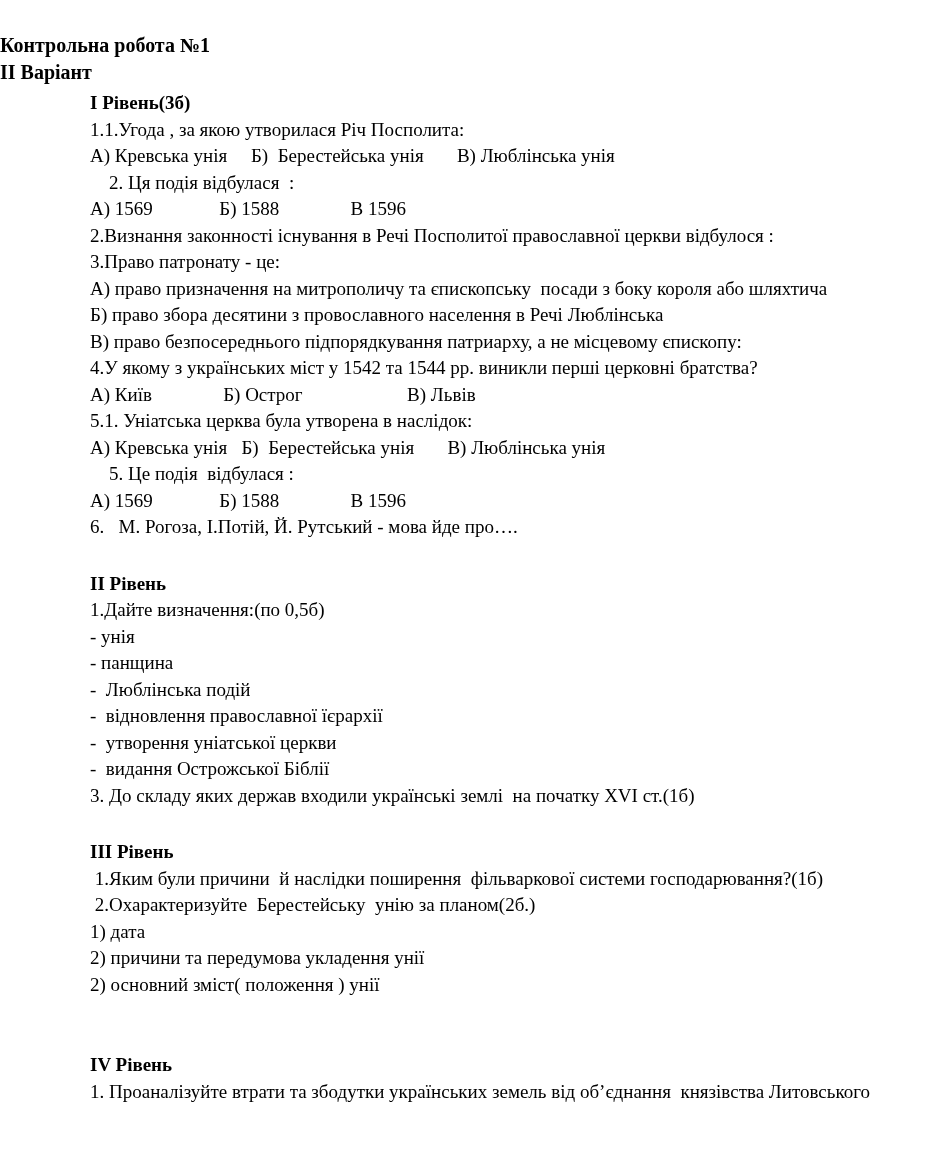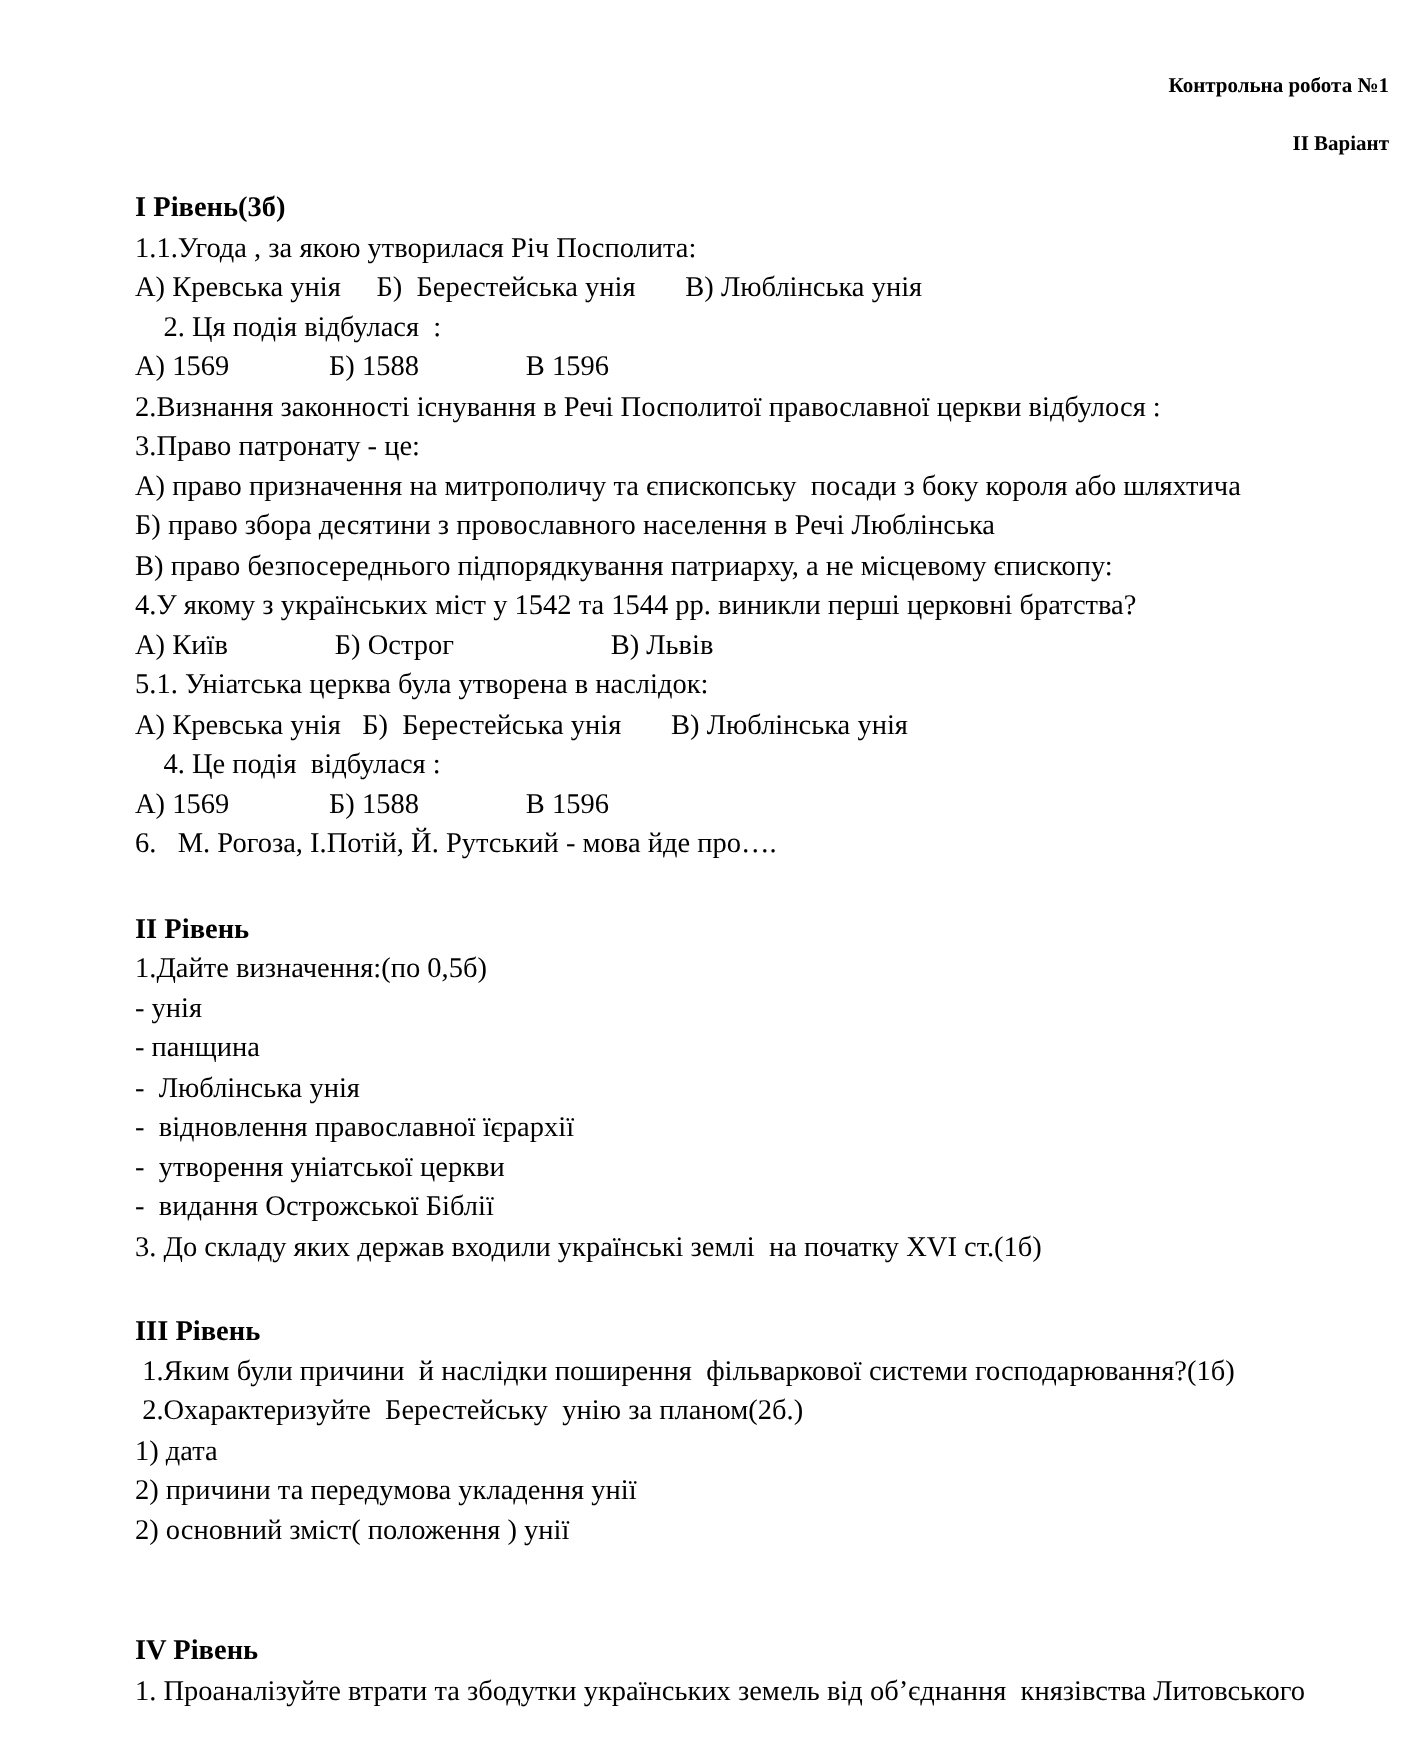--- a/index.html
+++ b/index.html
@@ -13,25 +13,25 @@
     -webkit-font-smoothing: antialiased;
   }
   .page {
     width: 938px;
     min-height: 1159px;
     box-sizing: border-box;
     background: #ffffff;
     padding-top: 32px;
   }
   .title, .subtitle {
-    text-align: right;
+    text-align: left;
     font-weight: 700;
-    font-size: 14px;
+    font-size: 20px;
     line-height: 27px;
-    margin: 12px;
+    margin: 0;
   }
   .content {
     padding: 4px 14px 48px 90px;
     font-size: 19px;
     line-height: 26.5px;
   }
   .section { margin-top: 0; }
   .section + .section { margin-top: 30px; }
   .section:nth-child(4) { margin-top: 54px; }
   p.heading, p.line {
@@ -57,30 +57,30 @@
         <p class="line">А) 1569              Б) 1588               В 1596</p>
         <p class="line">2.Визнання законності існування в Речі Посполитої православної церкви відбулося :</p>
         <p class="line">3.Право патронату - це:</p>
         <p class="line">А) право призначення на митрополичу та єпископську  посади з боку короля або шляхтича</p>
         <p class="line">Б) право збора десятини з провославного населення в Речі Люблінська</p>
         <p class="line">В) право безпосереднього підпорядкування патриарху, а не місцевому єпископу:</p>
         <p class="line">4.У якому з українських міст у 1542 та 1544 рр. виникли перші церковні братства?</p>
         <p class="line">А) Київ               Б) Острог                      В) Львів</p>
         <p class="line">5.1. Уніатська церква була утворена в наслідок:</p>
         <p class="line">А) Кревська унія   Б)  Берестейська унія       В) Люблінська унія</p>
-        <p class="line">    4. Це подія  відбулася :</p>
+        <p class="line">    5. Це подія  відбулася :</p>
         <p class="line">А) 1569              Б) 1588               В 1596</p>
         <p class="line">6.   М. Рогоза, І.Потій, Й. Рутський - мова йде про….</p>
       </section>
       <section class="section">
         <p class="heading">ІІ Рівень</p>
         <p class="line">1.Дайте визначення:(по 0,5б)</p>
         <p class="line">- унія</p>
         <p class="line">- панщина</p>
-        <p class="line">-  Люблінська унія</p>
+        <p class="line">-  Люблінська подій</p>
         <p class="line">-  відновлення православної їєрархії</p>
         <p class="line">-  утворення уніатської церкви</p>
         <p class="line">-  видання Острожської Біблії</p>
         <p class="line">3. До складу яких держав входили українські землі  на початку XVI ст.(1б)</p>
       </section>
       <section class="section">
         <p class="heading">ІІІ Рівень</p>
         <p class="line"> 1.Яким були причини  й наслідки поширення  фільваркової системи господарювання?(1б)</p>
         <p class="line"> 2.Охарактеризуйте  Берестейську  унію за планом(2б.)</p>
         <p class="line">1) дата</p>

